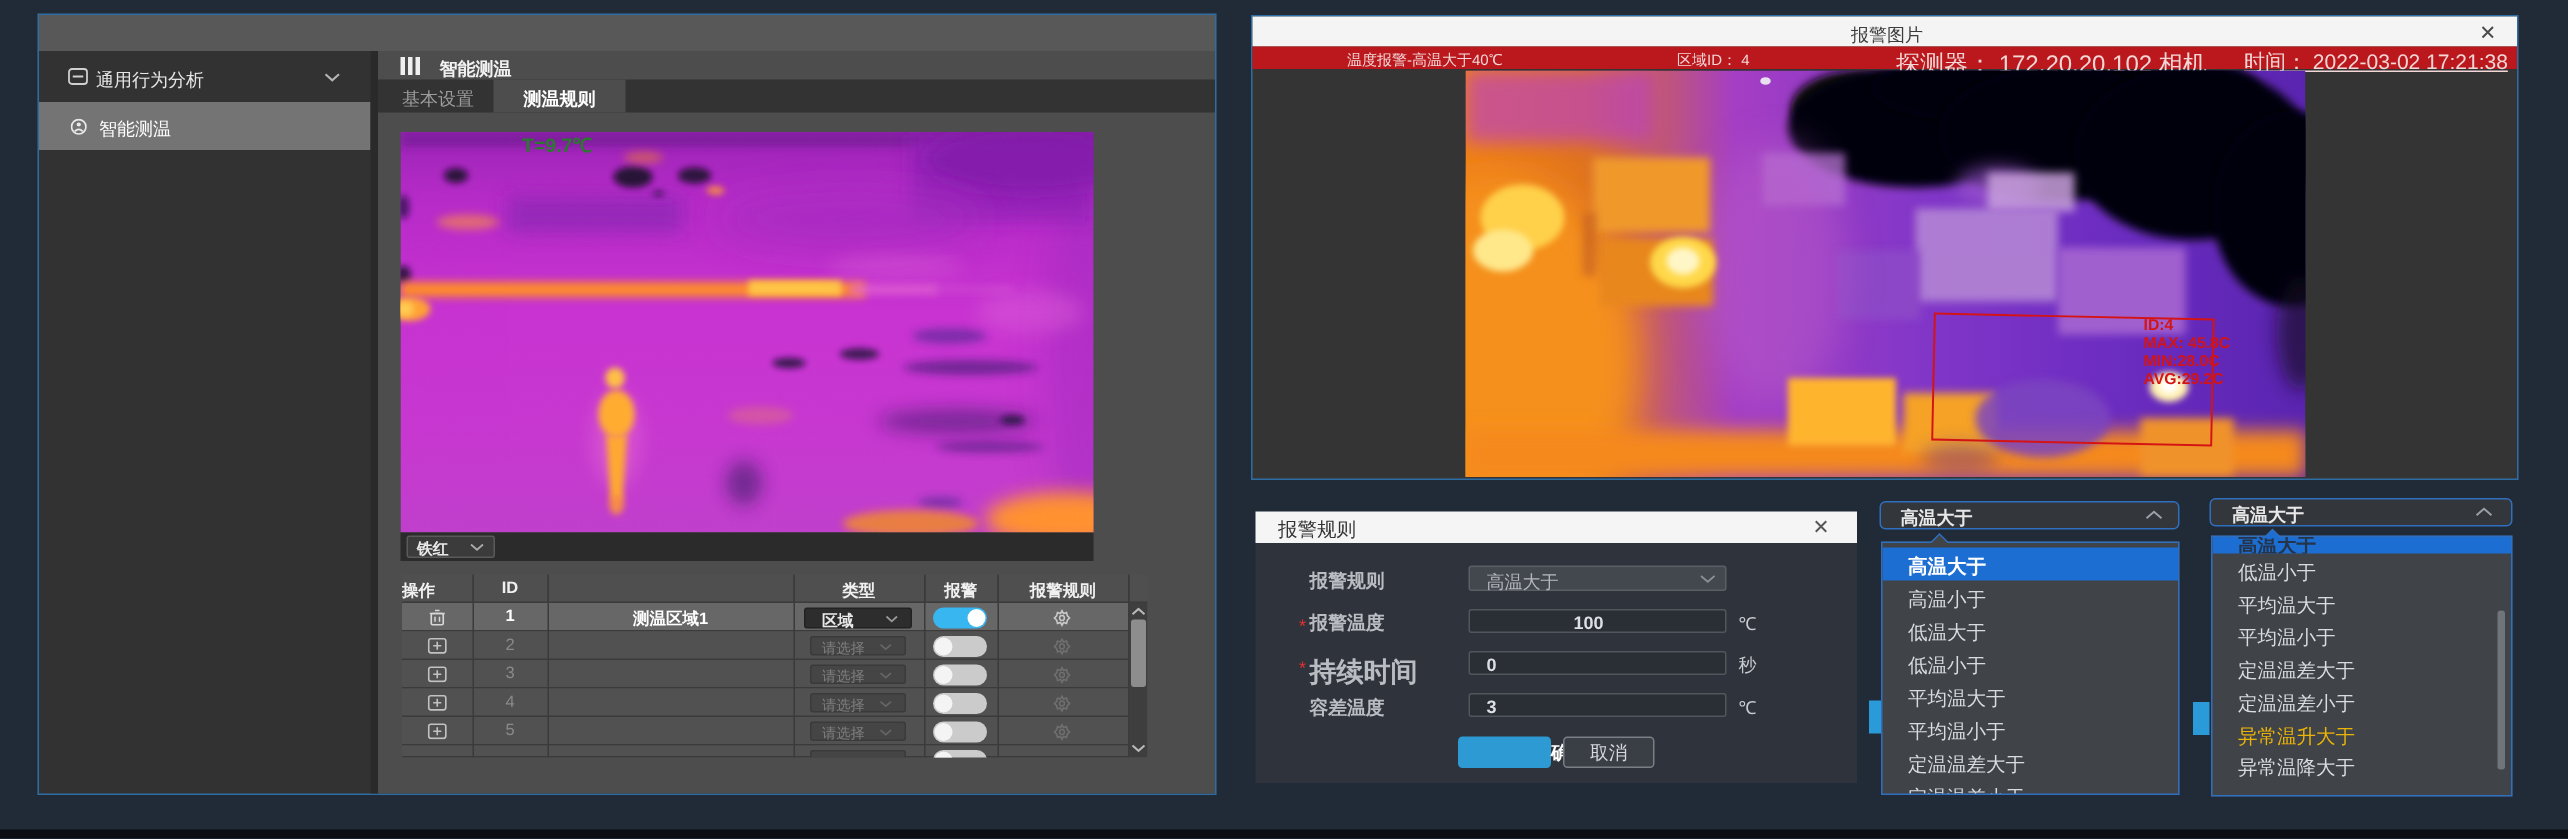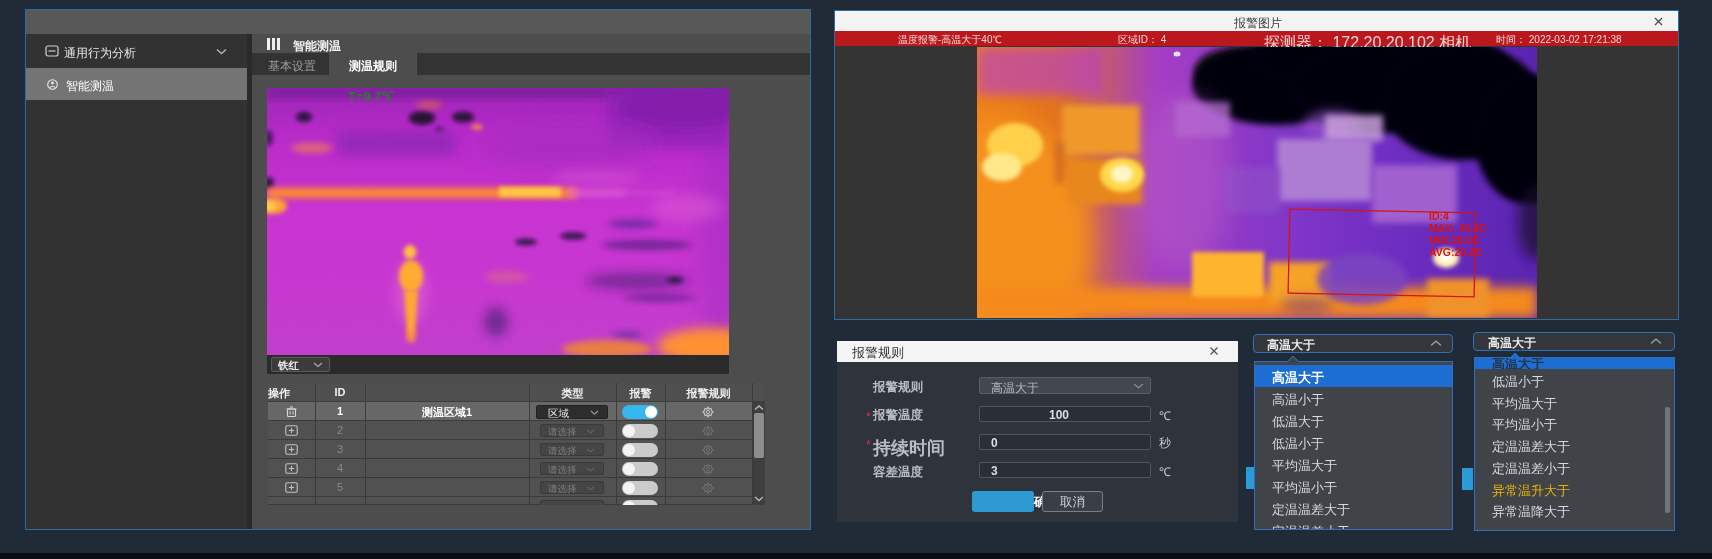--- a/index.html
+++ b/index.html
@@ -153,21 +153,21 @@
 <svg class="abs" style="left:18px;top:23px;" width="11" height="12" viewBox="0 0 11 12">
       <rect x="1.5" y="3" width="8" height="7.5" rx="1" fill="none" stroke="#d8d8d8" stroke-width="1.1"></rect>
       <line x1="0.5" y1="3" x2="10.5" y2="3" stroke="#d8d8d8" stroke-width="1.1"></line>
       <line x1="4" y1="1" x2="7" y2="1" stroke="#d8d8d8" stroke-width="1.1"></line>
       <line x1="4" y1="5.2" x2="4" y2="8.5" stroke="#d8d8d8" stroke-width="1"></line>
       <line x1="7" y1="5.2" x2="7" y2="8.5" stroke="#d8d8d8" stroke-width="1"></line>
     </svg>
 <div class="txt" style="left:47px;top:22px;width:50px;text-align:center;font-size:11px;font-weight:bold;color:#fff;">1</div>
 <div class="txt" style="left:97px;top:22px;width:164px;text-align:center;font-size:11px;font-weight:bold;color:#fff;">测温区域1</div>
 <div class="abs" style="left:268px;top:22px;width:72px;height:14px;background:#2d2d2d;border:1px solid #222;border-radius:2px;"></div>
-<div class="txt" style="left:280px;top:24px;font-size:10.5px;font-weight:normal;color:#e8e8e8;">区域</div>
+<div class="txt" style="left:280px;top:24px;font-size:10.5px;font-weight:bold;color:#e8e8e8;">区域</div>
 <svg class="abs" style="left:322px;top:27px;" width="9" height="6" viewBox="0 0 9 6">
       <polyline points="1,1 4.5,4.2 8,1" fill="none" stroke="#999" stroke-width="1.2"></polyline>
     </svg>
 <div class="abs" style="left:354px;top:22px;width:36px;height:14px;background:#38b6f0;border-radius:7px;"></div>
 <div class="abs" style="left:377px;top:23px;width:12px;height:12px;background:#fff;border-radius:6px;"></div>
 <svg class="abs" style="left:434px;top:23px;" width="12" height="12" viewBox="0 0 12 12">
       <path d="M6 1.2 L7 3 L9 2.4 L9.6 4.6 L11 6 L9.6 7.4 L9 9.6 L7 9 L6 10.8 L5 9 L3 9.6 L2.4 7.4 L1 6 L2.4 4.6 L3 2.4 L5 3 Z" fill="none" stroke="#c9c9c9" stroke-width="1.1"></path>
       <circle cx="6" cy="6" r="1.6" fill="none" stroke="#c9c9c9" stroke-width="1"></circle>
     </svg>
 <svg class="abs" style="left:17px;top:42px;" width="13" height="11" viewBox="0 0 13 11">
@@ -254,21 +254,21 @@
 <div class="abs" style="left:834px;top:10px;width:845px;height:310px;border:1px solid #2e6da4;background:#343434;"></div>
 <div class="abs" style="left:835px;top:11px;width:843px;height:20px;background:#f4f4f4;"></div>
 <div class="txt" style="left:1234px;top:15px;font-size:12px;color:#3c3c3c;">报警图片</div>
 <svg class="abs" style="left:1654px;top:17px;" width="9" height="9" viewBox="0 0 9 9">
     <path d="M1 1 L8 8 M8 1 L1 8" stroke="#4a4a4a" stroke-width="1.3"></path>
   </svg>
 <div class="abs" style="left:835px;top:31px;width:843px;height:15px;background:#bb181d;"></div>
 <div class="txt" style="left:898px;top:33px;font-size:10px;color:#f3d7d7;">温度报警-高温大于40℃</div>
 <div class="txt" style="left:1118px;top:33px;font-size:10px;color:#f3d7d7;">区域ID：&nbsp;4</div>
 <div class="txt" style="left:1264px;top:33px;font-size:16px;color:#f3d7d7;text-align:right;">探测器：&nbsp;172.20.20.102 相机</div>
-<div class="txt" style="left:1496px;top:33px;font-size:10px;color:#f3d7d7;">时间：&nbsp;2022-03-02 17:21:38</div>
+<div class="txt" style="left:1496px;top:33px;font-size:14px;color:#f3d7d7;text-decoration:underline;">时间：&nbsp;2022-03-02 17:21:38</div>
 
 <svg class="abs" style="left:977px;top:47px;" width="560" height="271" viewBox="0 0 560 271">
 <defs>
 <linearGradient id="rbase" x1="0" y1="0" x2="1" y2="0">
 <stop offset="0" stop-color="#f08018"></stop>
         <stop offset="0.14" stop-color="#e0731e"></stop>
         <stop offset="0.32" stop-color="#a53ec4"></stop>
         <stop offset="0.55" stop-color="#8136c8"></stop>
         <stop offset="0.78" stop-color="#6b2cc0"></stop>
         <stop offset="1" stop-color="#5a24b0"></stop>

